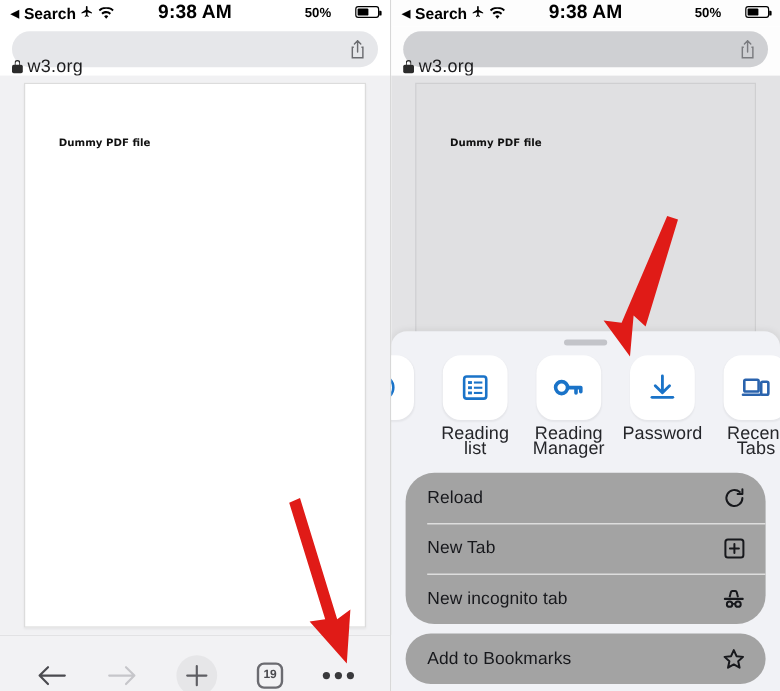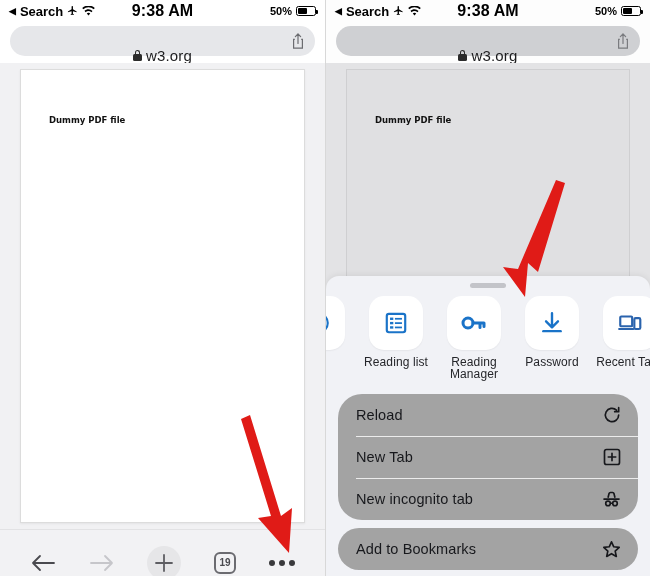--- a/index.html
+++ b/index.html
@@ -15,21 +15,21 @@
 
   
   .statusbar {
     height: 22px; display: flex; align-items: center;
     padding: 0 9px; font-size: 11px; font-weight: bold; color: #000;
     background: #ffffff;
   }
   .phone.right .statusbar { background: #fdfdfd; }
   .sb-left { display: flex; align-items: center; gap: 4px; flex: 1; }
   .sb-center { font-size: 16px; letter-spacing: .1px; }
-  .sb-right { display: flex; align-items: center; gap: 4px; flex: 1; justify-content: flex-end; }
+  .sb-right { display: flex; align-items: flex-start; gap: 20px; flex: 1; justify-content: flex-end; }
   .back-tri { font-size: 9px; line-height: 1; }
   .sb-label { font-size: 13px; }
   .plane { font-size: 11px; }
   .wifi-ico { display: inline-block; width: 13px; height: 10px; }
   .batt {
     width: 20px; height: 10px; border: 1.3px solid #000; border-radius: 2.5px;
     position: relative; display: inline-block;
   }
   .batt::after {
     content: ""; position: absolute; right: -3px; top: 3px;
@@ -39,21 +39,21 @@
 
   
   .addrwrap { padding: 4px 10px 7px; background: #ffffff; }
   .phone.right .addrwrap { background: #fdfdfd; }
   .addrbar {
     height: 30px; border-radius: 16px; background: #e6e7ea;
     display: flex; align-items: center; position: relative;
   }
   .phone.right .addrbar { background: #cfd0d3; }
   .addr-center {
-    flex: 1; display: flex; align-items: center; justify-content: center; gap: 4px; margin-top: 29px;
+    flex: 1; display: flex; align-items: center; gap: 4px; margin-top: 29px;
   }
   .lock { width: 9px; height: 11px; position: relative; display: inline-block; }
   .lock-body { position: absolute; bottom: 0; left: 0; width: 9px; height: 7px; background: #2b2b2b; border-radius: 1.5px; }
   .lock-shk { position: absolute; top: 0; left: 2px; width: 5px; height: 5px; border: 1.6px solid #2b2b2b; border-bottom: none; border-radius: 3px 3px 0 0; }
   .addr-url { font-size: 15px; color: #1c1c1e; letter-spacing: .2px; }
   .share-btn { position: absolute; right: 9px; top: 50%; transform: translateY(-50%); width: 16px; height: 18px; }
 
   
   .viewer { position: relative; background: #f1f1f3; padding: 6px 20px 0; }
   .phone.left .viewer { height: 466px; }
@@ -101,21 +101,21 @@
     display: flex; align-items: flex-start; gap: 10px;
     padding: 8px 0 6px; margin-left: -42px; width: 414px;
   }
   .shortcut { width: 68px; flex: none; display: flex; flex-direction: column; align-items: center; }
   .sc-tile {
     width: 54px; height: 54px; border-radius: 15px; background: #ffffff;
     display: flex; align-items: center; justify-content: center;
     box-shadow: 0 1px 1.5px rgba(0,0,0,.05);
   }
   .sc-label {
-    margin-top: 6px; font-size: 12px; color: #25262a; text-align: center;
+    margin-top: 6px; font-size: 15px; color: #25262a; text-align: center;
     line-height: 12px; letter-spacing: .1px;
   }
 
   .menu-card {
     background: #a3a3a3; border-radius: 24px; margin: 8px 12px 0;
     overflow: hidden;
   }
   .menu-row {
     height: 42px; display: flex; align-items: center;
     padding: 0 16px 0 18px; position: relative;

